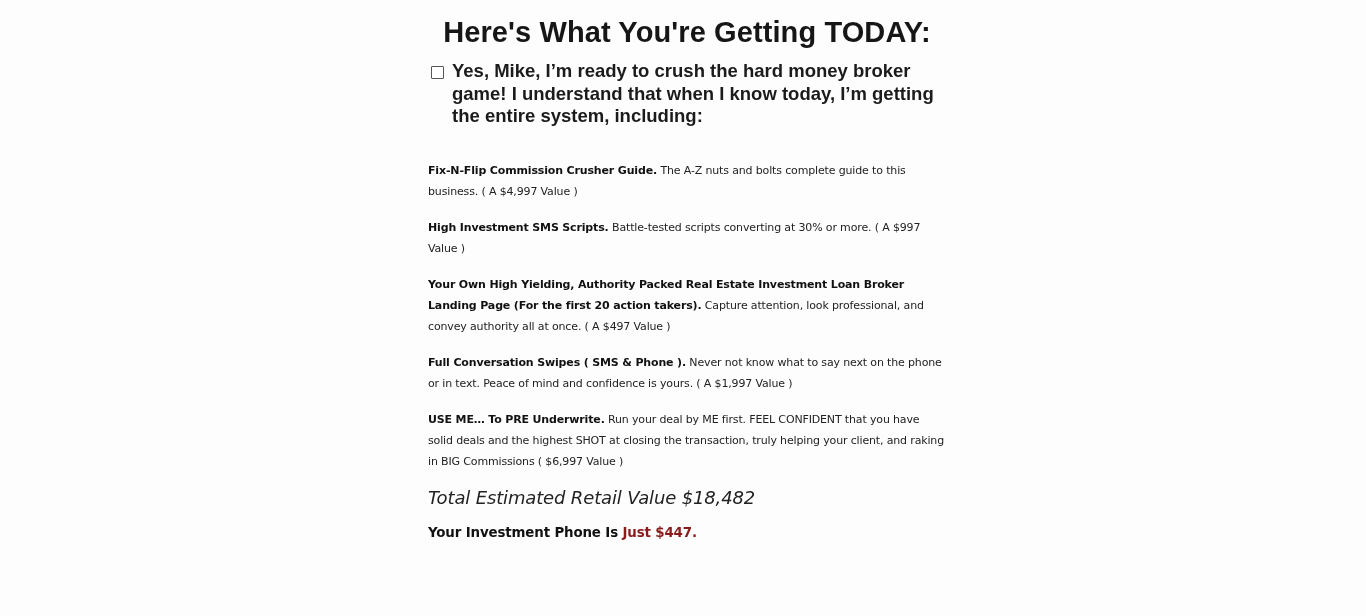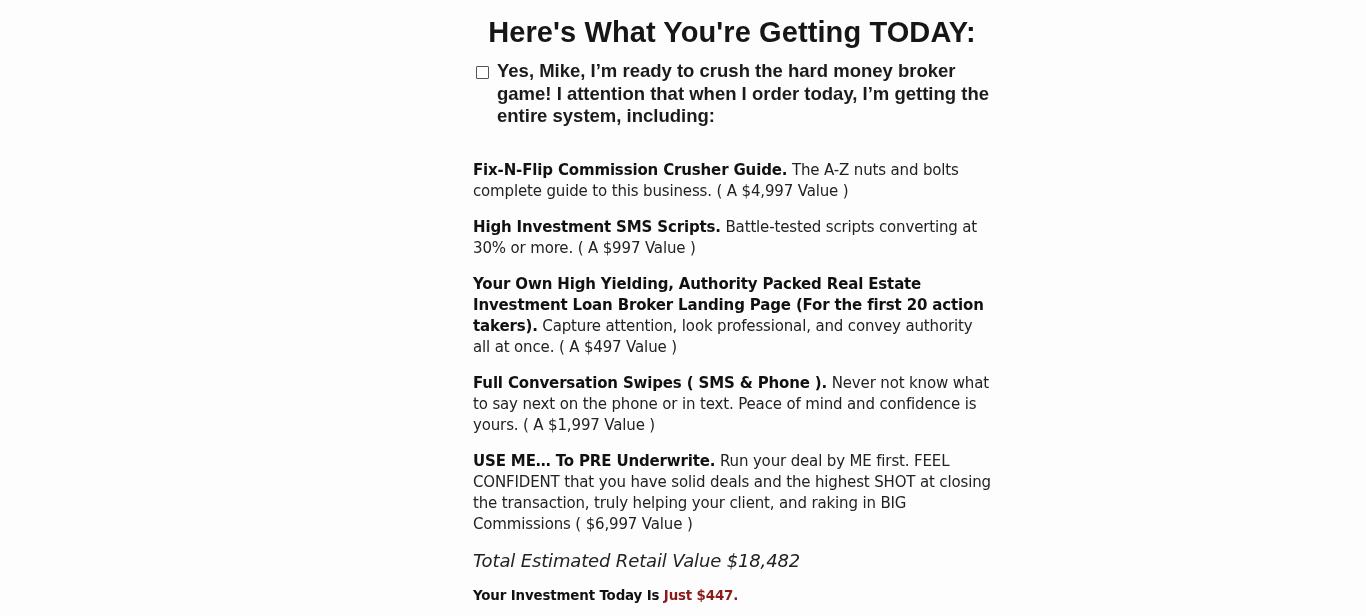--- a/index.html
+++ b/index.html
@@ -7,21 +7,20 @@
       padding: 0;
       background: #fdfdfd;
       width: 1366px;
       height: 616px;
       overflow: hidden;
     }
     .page {
       position: relative;
       width: 1221px;
       height: 616px;
-      margin-left: 45px;
     }
     .content {
       position: absolute;
       left: 428px;
       top: 0;
       width: 518px;
       color: #1b1b1b;
       font-family: "Liberation Sans", sans-serif;
     }
     .headline {
@@ -55,21 +54,21 @@
       font-size: 18.5px;
       font-weight: bold;
       line-height: 22.5px;
       color: #1b1b1b;
     }
     .items {
       margin-top: 32px;
     }
     .item {
       font-family: "DejaVu Sans", "Liberation Sans", sans-serif;
-      font-size: 15px;
+      font-size: 11px;
       line-height: 21px;
       margin: 0 0 15px 0;
       color: #222;
       letter-spacing: -0.15px;
     }
     .item b {
       font-weight: bold;
       color: #111;
     }
     .total {
@@ -97,29 +96,29 @@
 </head>
 <body>
 
 <div class="page">
   <div class="content">
 
     <h1 class="headline">Here's What You're Getting TODAY:</h1>
 
     <div class="confirm">
       <span class="checkbox" role="checkbox" aria-checked="false"></span>
-      <div class="confirm-text">Yes, Mike, I’m ready to crush the hard money broker game! I attention that when I order today, I’m getting the entire system, including:</div>
+      <div class="confirm-text">Yes, Mike, I’m ready to crush the hard money broker game! I understand that when I know today, I’m getting the entire system, including:</div>
     </div>
 
     <div class="items">
       <p class="item"><b>Fix-N-Flip Commission Crusher Guide.</b><span> The A-Z nuts and bolts complete guide to this business. ( A $4,997 Value )</span></p>
       <p class="item"><b>High Investment SMS Scripts.</b><span> Battle-tested scripts converting at 30% or more. ( A $997 Value )</span></p>
       <p class="item"><b>Your Own High Yielding, Authority Packed Real Estate Investment Loan Broker Landing Page (For the first 20 action takers).</b><span> Capture attention, look professional, and convey authority all at once. ( A $497 Value )</span></p>
       <p class="item"><b>Full Conversation Swipes ( SMS &amp; Phone ).</b><span> Never not know what to say next on the phone or in text. Peace of mind and confidence is yours. ( A $1,997 Value )</span></p>
       <p class="item"><b>USE ME… To PRE Underwrite.</b><span> Run your deal by ME first. FEEL CONFIDENT that you have solid deals and the highest SHOT at closing the transaction, truly helping your client, and raking in BIG Commissions ( $6,997 Value )</span></p>
     </div>
 
     <p class="total">Total Estimated Retail Value $18,482</p>
 
-    <p class="investment"><span>Your Investment Today Is </span><span class="price">Just $447.</span></p>
+    <p class="investment"><span>Your Investment Phone Is </span><span class="price">Just $447.</span></p>
 
   </div>
 </div>
 
 </body></html>

